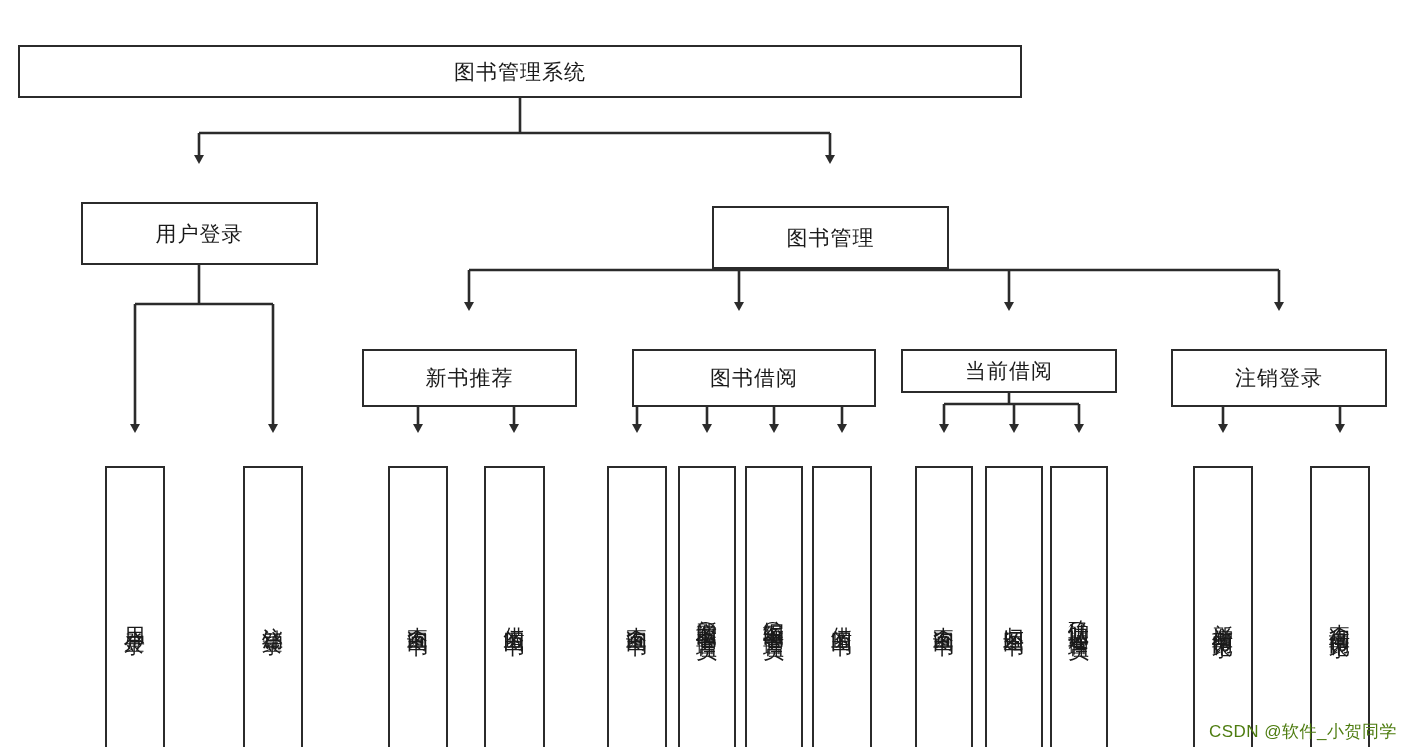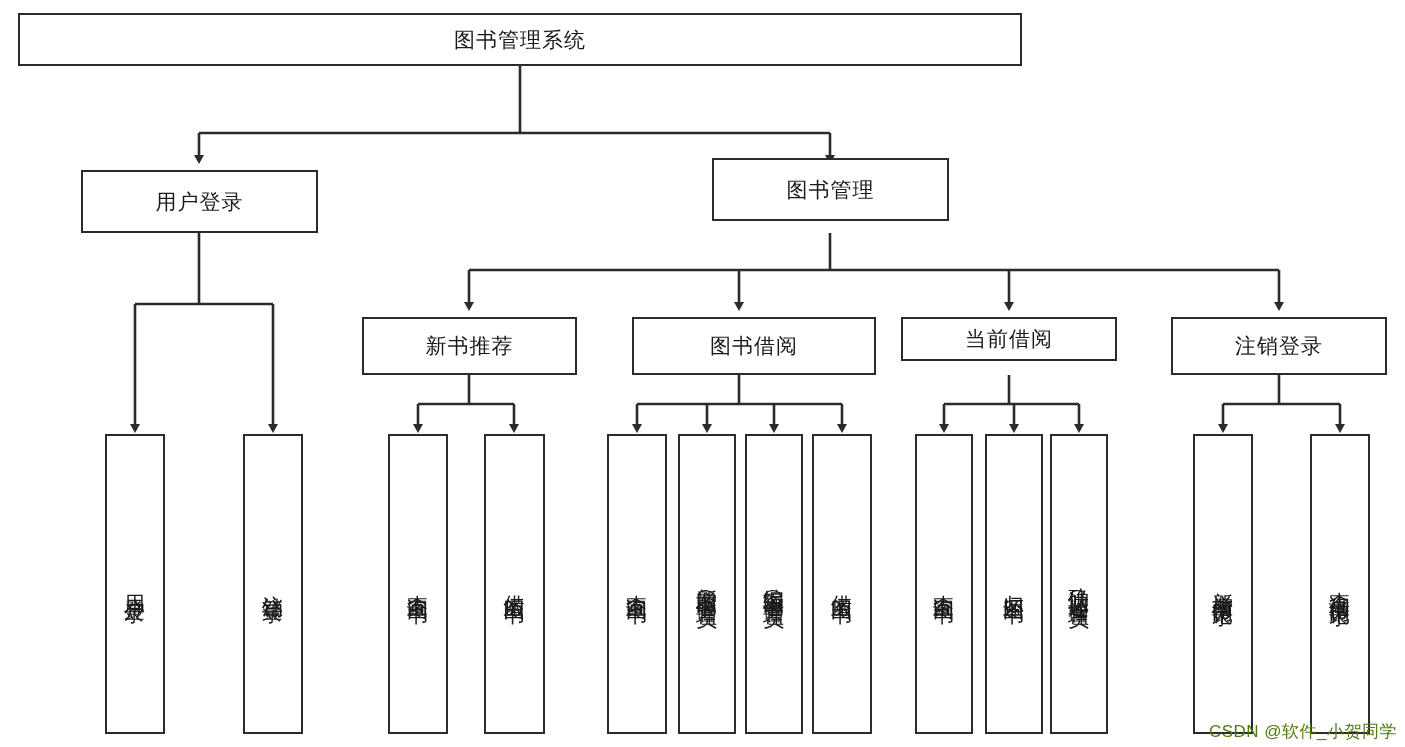--- a/index.html
+++ b/index.html
@@ -27,20 +27,21 @@
   }
   .node {
     position: absolute;
     box-sizing: border-box;
     background: #ffffff;
     border: 2px solid #2b2b2b;
     display: flex;
     align-items: center;
     justify-content: center;
     color: #1a1a1a;
+    margin-top: 32px;
   }
   .node.horiz {
     font-size: 21px;
     letter-spacing: 1px;
   }
   .node.vert {
     writing-mode: vertical-rl;
     text-orientation: upright;
     font-size: 21px;
     letter-spacing: 3px;
@@ -120,21 +121,21 @@
     </g>
   </svg>
 
   <div class="node horiz" style="left:18px; top:13px; width:1004px; height:53px;">
     <span>图书管理系统</span>
   </div>
 
   <div class="node horiz" style="left:81px; top:170px; width:237px; height:63px;">
     <span>用户登录</span>
   </div>
-  <div class="node horiz" style="left:712px; top:158px; width:237px; height:63px;">
+  <div class="node horiz" style="left:712px; top:174px; width:237px; height:63px;">
     <span>图书管理</span>
   </div>
 
   <div class="node horiz" style="left:362px; top:317px; width:215px; height:58px;">
     <span>新书推荐</span>
   </div>
   <div class="node horiz" style="left:632px; top:317px; width:244px; height:58px;">
     <span>图书借阅</span>
   </div>
   <div class="node horiz" style="left:901px; top:317px; width:216px; height:44px;">

